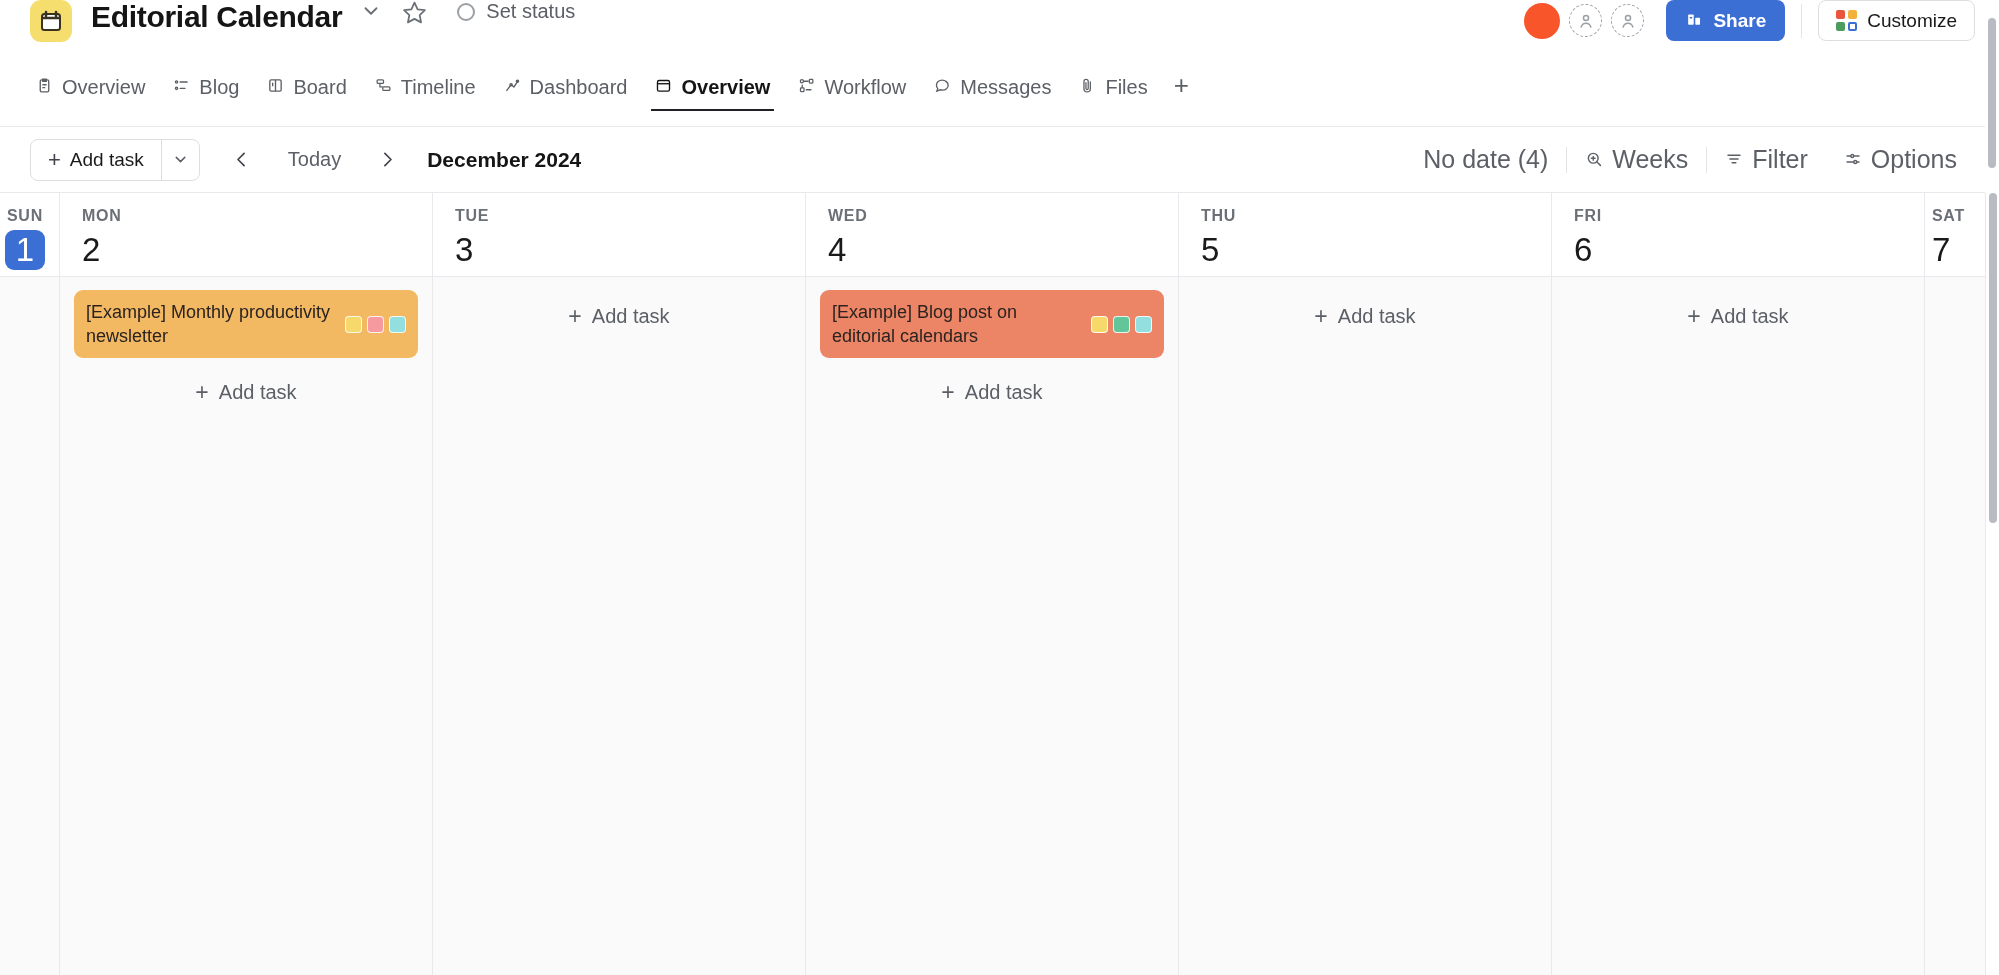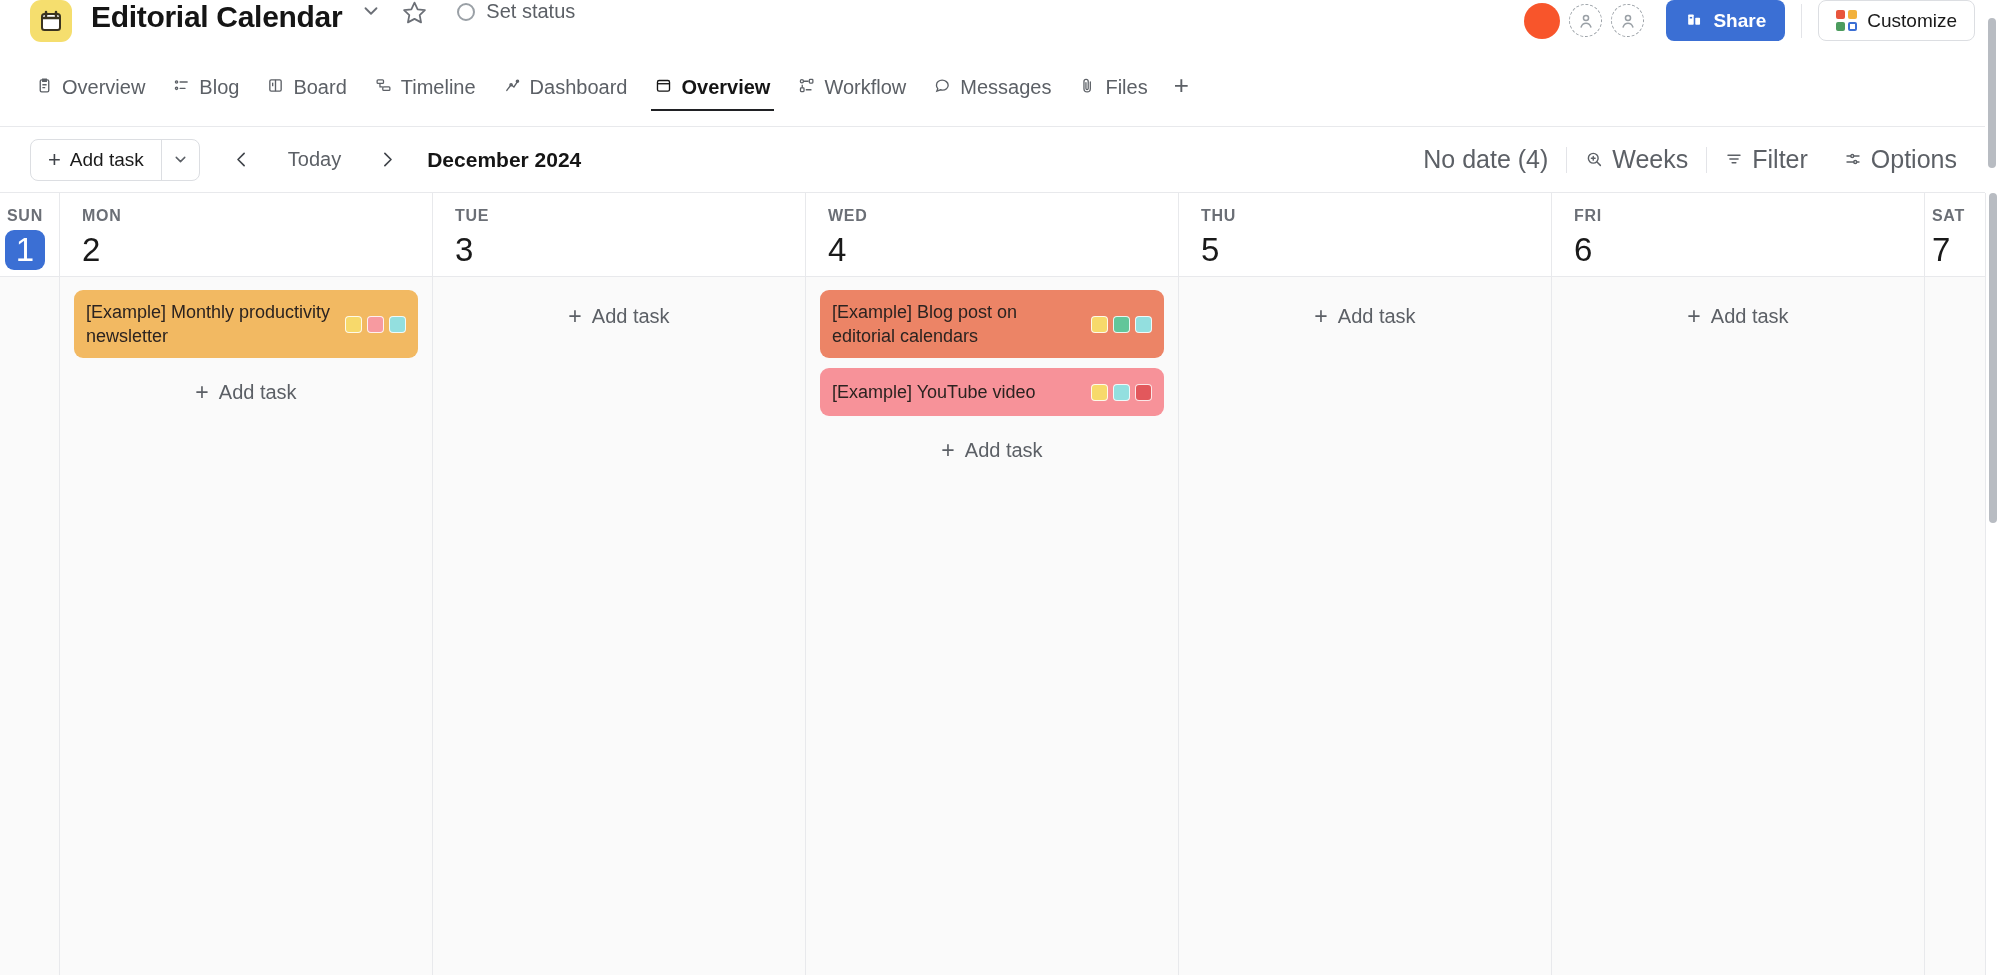--- a/index.html
+++ b/index.html
@@ -545,28 +545,20 @@
         </div>
         <div class="col-body">
           <div class="card" style="background: rgb(236, 132, 102);">
             <div class="card-title">[Example] Blog post on editorial calendars</div>
             <div class="chips">
               <span class="chip" style="background: rgb(247, 217, 107);"></span>
               <span class="chip" style="background: rgb(98, 198, 154);"></span>
               <span class="chip" style="background: rgb(147, 223, 223);"></span>
             </div>
           </div>
-          <div class="card" style="background: rgb(247, 146, 153);">
-            <div class="card-title">[Example] YouTube video</div>
-            <div class="chips">
-              <span class="chip" style="background: rgb(247, 217, 107);"></span>
-              <span class="chip" style="background: rgb(147, 223, 223);"></span>
-              <span class="chip" style="background: rgb(226, 88, 92);"></span>
-            </div>
-          </div>
           <div class="add-task-cell">
             <span style="font-size: 23px; line-height: 1;">+</span>
             <span>Add task</span>
           </div>
         </div>
       </div>
       <div class="col">
         <div class="col-head">
           <div class="dow">THU</div>
           <div class="dnum">5</div>

